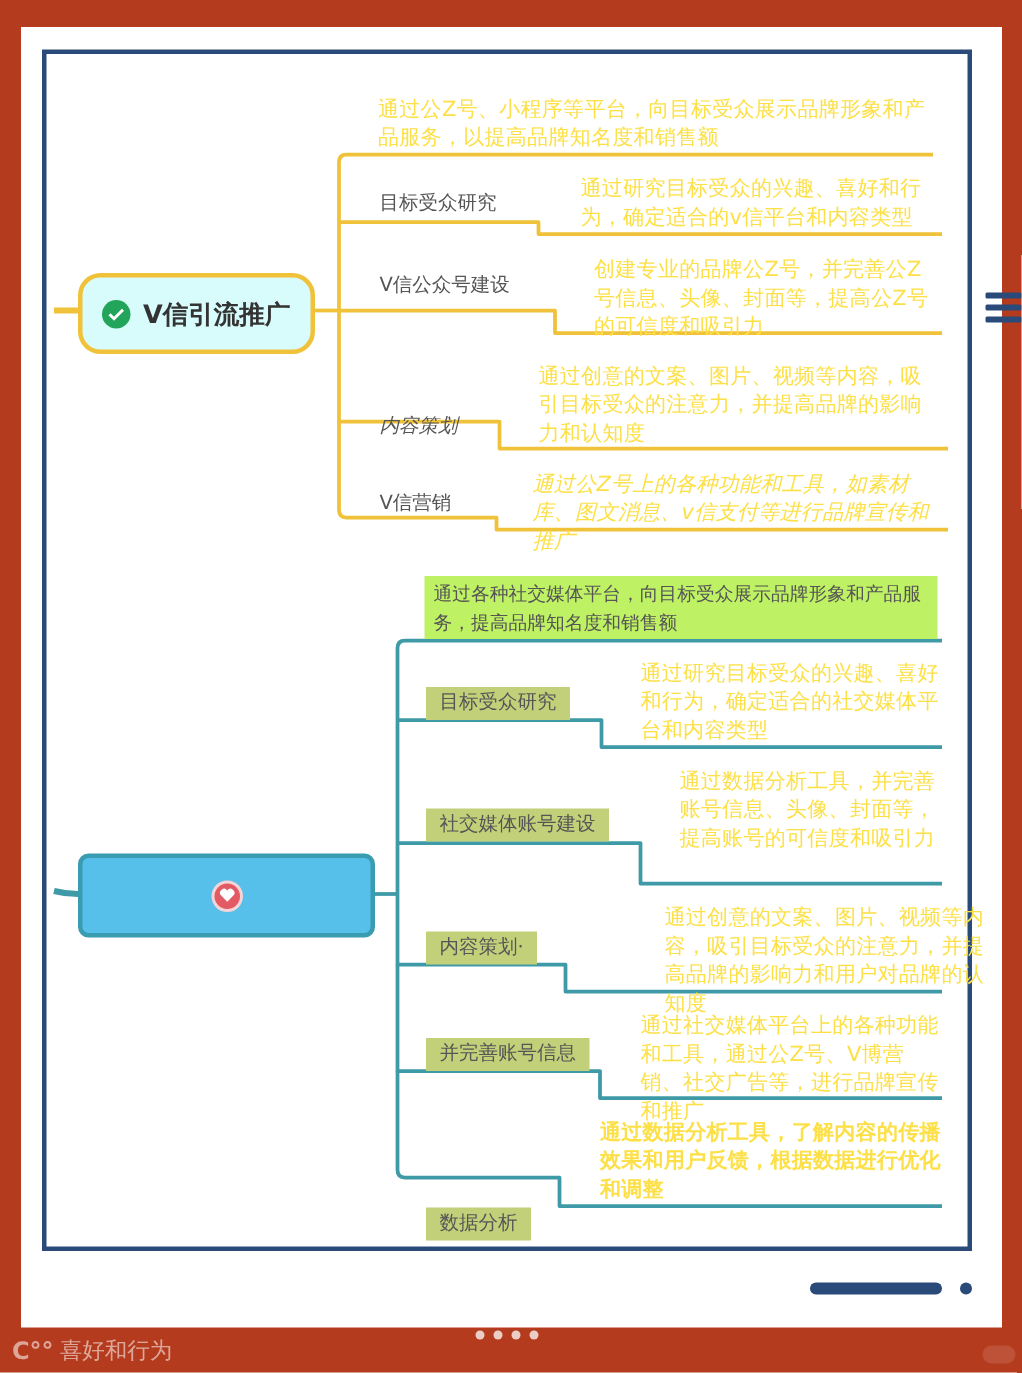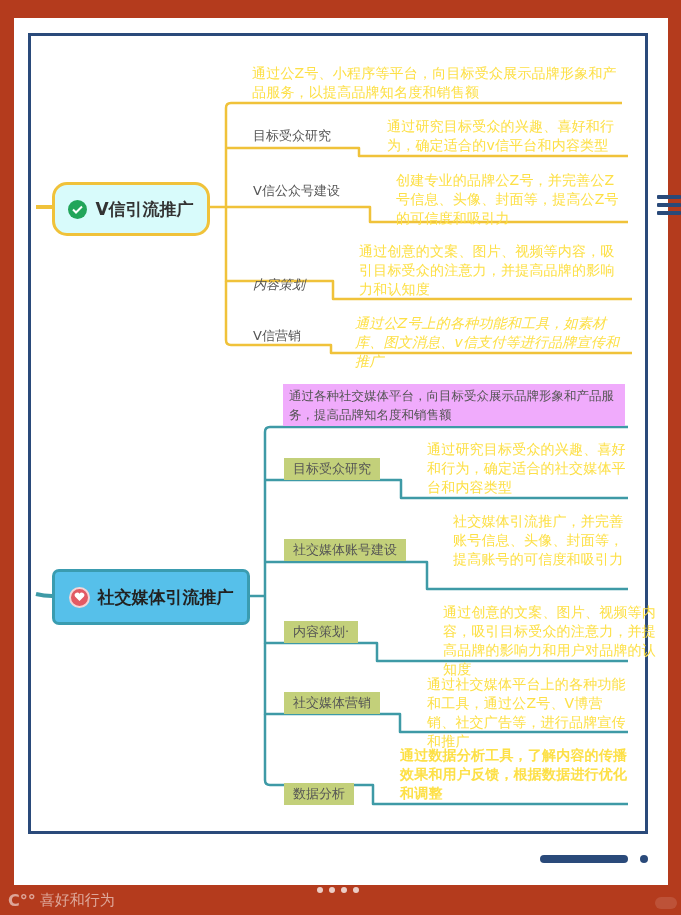--- a/index.html
+++ b/index.html
@@ -4,21 +4,21 @@
 <style>
   html, body { margin:0; padding:0; }
   body { width:681px; height:915px; background:#b43b1d; position:relative; overflow:hidden;
          font-family:"DejaVu Sans", "Liberation Sans", sans-serif; }
   .card { position:absolute; left:14px; top:18px; width:654px; height:867px; background:#ffffff; }
   .frame { position:absolute; left:28px; top:33px; width:614px; height:795px; border:3px solid #2a4a7a; box-sizing:content-box; }
   .lines { position:absolute; left:0; top:0; width:681px; height:915px; pointer-events:none; }
   .txt { position:absolute; color:#fde047; font-size:14px; line-height:19px; letter-spacing:0.2px; }
   .lbl { position:absolute; color:#555; font-size:13px; line-height:18px; }
   .glbl { position:absolute; background:#c3d07a; color:#555; font-size:13px; line-height:20px; padding:1px 9px; }
-  .ghl { position:absolute; background:#f0abfc; color:#555; font-size:12.5px; line-height:19px; padding:2px 6px; }
+  .ghl { position:absolute; background:#bef264; color:#555; font-size:12.5px; line-height:19px; padding:2px 6px; }
   .node1 { position:absolute; left:52px; top:182px; width:152px; height:48px; background:#d8fbfb; border:3px solid #f0c23a; border-radius:15px;
            display:flex; align-items:center; justify-content:center; gap:8px; font-size:17px; font-weight:bold; color:#333; }
   .node2 { position:absolute; left:52px; top:569px; width:192px; height:50px; background:#56c0ea; border:3px solid #3a9cb0; border-radius:7px;
            display:flex; align-items:center; justify-content:center; gap:8px; font-size:17px; font-weight:bold; color:#222; }
   .icon-ok { width:19px; height:19px; border-radius:50%; background:#22a55a; display:inline-flex; align-items:center; justify-content:center; }
   .icon-heart { width:21px; height:21px; border-radius:50%; background:#e25a64; border:2px solid #f4d4d6; display:inline-flex; align-items:center; justify-content:center; box-sizing:border-box; }
   .menu-bars { position:absolute; left:657px; top:195px; width:24px; }
   .menu-bars span { display:block; height:4px; background:#2a4a7a; margin-bottom:4px; border-radius:1px; }
   .pager-bar { position:absolute; left:540px; top:855px; width:88px; height:8px; background:#2a4a7a; border-radius:4px; }
   .pager-dot { position:absolute; left:640px; top:855px; width:8px; height:8px; background:#2a4a7a; border-radius:50%; }
@@ -80,38 +80,37 @@
 
 <div class="lbl" style="left:253px;top:327px;">V信营销</div>
 <div class="txt" style="left:355px;top:314px;width:275px;font-style:italic;">通过公Z号上的各种功能和工具，如素材库、图文消息、v信支付等进行品牌宣传和推广</div>
 
 <div class="node2">
   <span class="icon-heart">
     <svg width="11" height="10" viewBox="0 0 12 11">
         <path d="M6 10 L1.3 5.3 A2.8 2.8 0 0 1 6 1.8 A2.8 2.8 0 0 1 10.7 5.3 Z" fill="#fff"></path>
       </svg>
   </span>
-  <span>社交媒体引流推广</span>
 </div>
 
 <div class="ghl" style="left:283px;top:384px;width:330px;">通过各种社交媒体平台，向目标受众展示品牌形象和产品服务，提高品牌知名度和销售额</div>
 
 <div class="glbl" style="left:284px;top:458px;">目标受众研究</div>
 <div class="txt" style="left:427px;top:440px;width:200px;">通过研究目标受众的兴趣、喜好和行为，确定适合的社交媒体平台和内容类型</div>
 
 <div class="glbl" style="left:284px;top:539px;">社交媒体账号建设</div>
-<div class="txt" style="left:453px;top:512px;width:172px;">社交媒体引流推广，并完善账号信息、头像、封面等，提高账号的可信度和吸引力</div>
+<div class="txt" style="left:453px;top:512px;width:172px;">通过数据分析工具，并完善账号信息、头像、封面等，提高账号的可信度和吸引力</div>
 
 <div class="glbl" style="left:284px;top:621px;">内容策划·</div>
 <div class="txt" style="left:403px;top:603px;width:222px;margin-left:40px;">通过创意的文案、图片、视频等内容，吸引目标受众的注意力，并提高品牌的影响力和用户对品牌的认知度</div>
 
-<div class="glbl" style="left:284px;top:692px;">社交媒体营销</div>
+<div class="glbl" style="left:284px;top:692px;">并完善账号信息</div>
 <div class="txt" style="left:427px;top:675px;width:200px;">通过社交媒体平台上的各种功能和工具，通过公Z号、V博营销、社交广告等，进行品牌宣传和推广</div>
 
-<div class="glbl" style="left:284px;top:783px;text-align:center;">数据分析</div>
+<div class="glbl" style="left:284px;top:805px;text-align:center;">数据分析</div>
 <div class="txt" style="left:400px;top:746px;width:228px;font-weight:bold;">通过数据分析工具，了解内容的传播效果和用户反馈，根据数据进行优化和调整</div>
 
 <div class="menu-bars">
     <span></span>
     <span></span>
     <span></span>
   </div>
 <div class="pager-bar"></div>
 <div class="pager-dot"></div>
 

